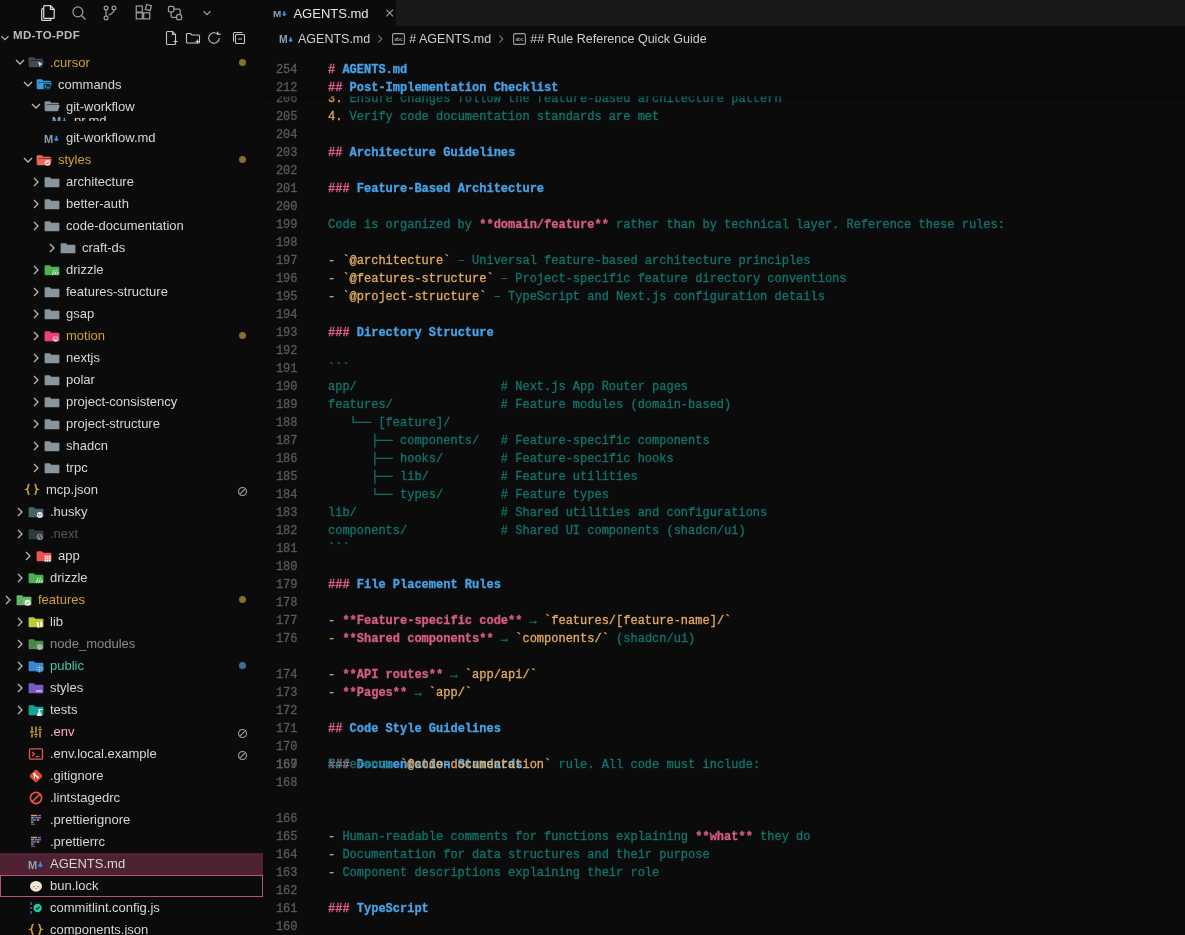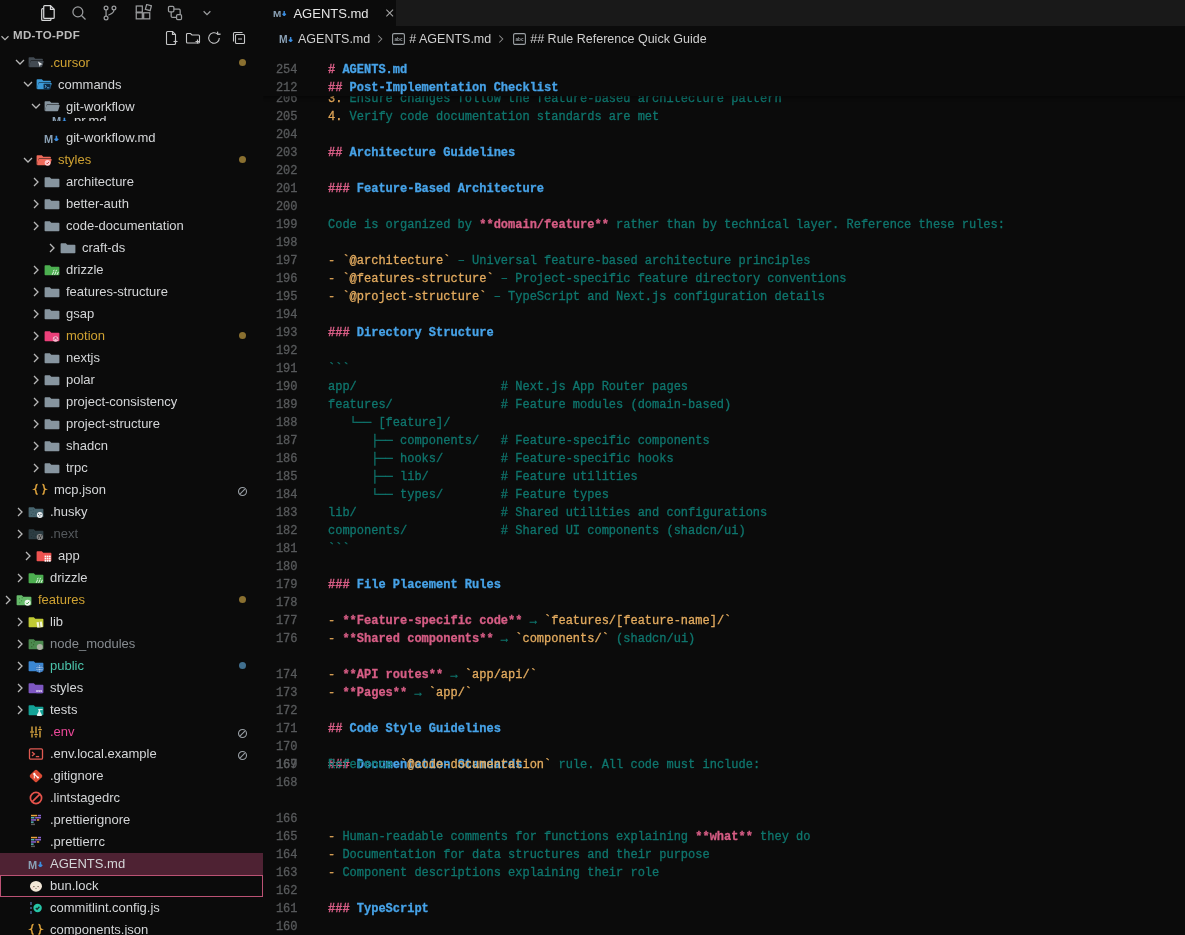--- a/index.html
+++ b/index.html
@@ -4,21 +4,21 @@
 html,body{width:1185px;height:935px;overflow:hidden;background:#0b0b0b}
 body{font-family:"Liberation Sans",sans-serif;position:relative}
 #side{position:absolute;left:0;top:0;width:263px;height:756px;background:#0b0b0b}
 #hdr{position:absolute;left:13px;top:29px;font-size:11.5px;font-weight:bold;letter-spacing:.3px;color:#bcbcbc}
 .trow{position:absolute;left:0;width:263px;height:22px;display:flex;align-items:center;font-size:13px}
 .trow.sel{background:#4e2233}
 .trow.cur{outline:1px solid #bb5274;outline-offset:-1px}
 .chv{width:16px;height:16px;flex:none;display:flex;align-items:center;justify-content:center}
 .fic{width:16px;height:16px;flex:none;margin-right:6px;display:flex;align-items:center;justify-content:center}
 .lbl{white-space:nowrap}
-.wh{color:#d4d6d8}.gold{color:#cfa232}.dim{color:#868b90}.dim2{color:#55595d}.dim3{color:#ec4899}.teal{color:#4cc3ab}
+.wh{color:#d4d6d8}.gold{color:#cfa232}.dim{color:#868b90}.dim2{color:#55595d}.dim3{color:#f9a8d4}.teal{color:#4cc3ab}
 .rdot{position:absolute;right:17px;width:7px;height:7px;border-radius:50%;background:#8a7030}
 .rdot.bd{background:#41708f}
 .rsl{position:absolute;right:15px;top:6px}
 #tabs{position:absolute;left:263px;top:0;width:922px;height:26px;background:#191919}
 #tab1{position:absolute;left:0;top:0;width:133px;height:26px;background:#0b0b0b;display:flex;align-items:center;padding-left:10px;font-size:13px;color:#e6e6e6}
 #crumbs{position:absolute;left:263px;top:26px;width:922px;height:26px;background:#0b0b0b;display:flex;align-items:center;padding-left:16px;font-size:12.5px;color:#cfcfcf}
 #crumbs span{white-space:pre}
 #editor{position:absolute;left:263px;top:52px;width:922px;height:883px;background:#0b0b0b;font-family:"Liberation Mono",monospace;font-size:12px;overflow:hidden;-webkit-text-stroke:.3px}
 .eln{position:absolute;left:0;width:922px;height:18px;line-height:18px;white-space:pre}
 .lnum{position:absolute;left:0;width:34.5px;text-align:right;color:#585a5c}
@@ -379,21 +379,21 @@
       </span>
       <span class="fic">
         <svg width="16" height="16" viewBox="0 0 16 16">
           <g opacity="1">
             <path d="M1.4 3.2h4.4l1.5 1.6h7.3c.5 0 .8.3.8.8v6.8c0 .5-.3.8-.8.8H1.4c-.5 0-.8-.3-.8-.8V4c0-.5.3-.8.8-.8z" fill="#87959f"></path>
           </g>
         </svg>
       </span>
       <span class="lbl wh">trpc</span>
     </div>
-<div class="trow" style="top:478.5px;padding-left:16px">
+<div class="trow" style="top:478.5px;padding-left:8px">
       <span class="chv"></span>
       <span class="fic">
         <svg width="16" height="16" viewBox="0 0 16 16">
           <g stroke="#e2a63d" stroke-width="1.5" fill="none">
             <path d="M5.6 2.6c-1.6 0-1.6 1.2-1.6 2.2s.2 2-1.6 2.6c1.8.6 1.6 1.6 1.6 2.6s0 2.2 1.6 2.2"></path>
             <path d="M10.4 2.6c1.6 0 1.6 1.2 1.6 2.2s-.2 2 1.6 2.6c-1.8.6-1.6 1.6-1.6 2.6s0 2.2-1.6 2.2"></path>
           </g>
         </svg>
       </span>
       <span class="lbl wh">mcp.json</span>

